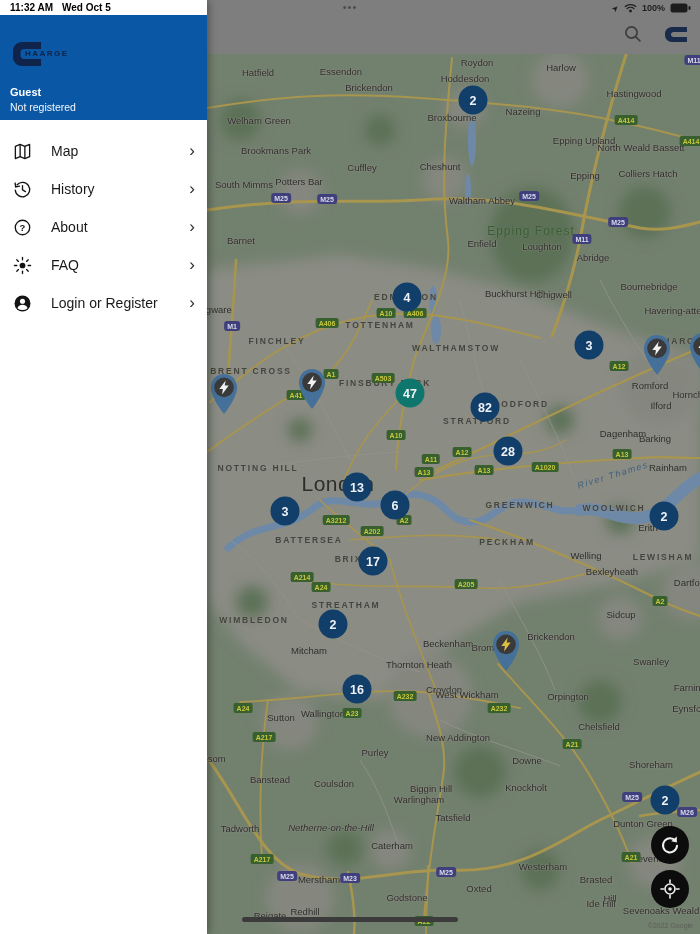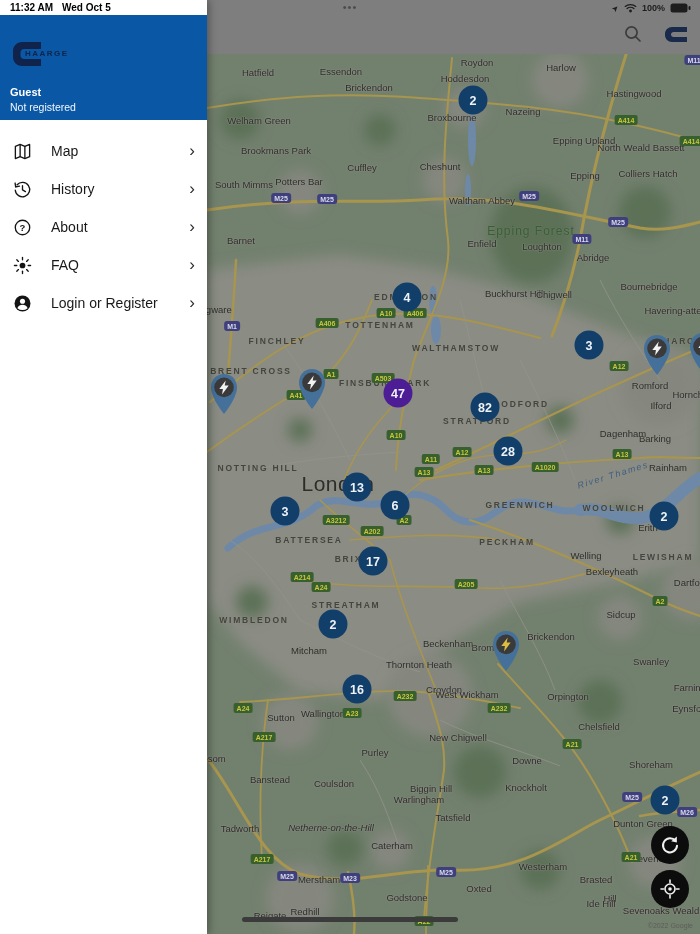--- a/index.html
+++ b/index.html
@@ -213,21 +213,21 @@
         <div class="town" style="left: 651px; top: 661px;">Swanley</div>
         <div class="town" style="left: 568px; top: 696px;">Orpington</div>
         <div class="town" style="left: 599px; top: 726px;">Chelsfield</div>
         <div class="town" style="left: 699px; top: 687px;">Farningham</div>
         <div class="town" style="left: 691px; top: 708px;">Eynsford</div>
         <div class="town" style="left: 309px; top: 650px;">Mitcham</div>
         <div class="town" style="left: 419px; top: 664px;">Thornton Heath</div>
         <div class="town" style="left: 444px; top: 689px;">Croydon</div>
         <div class="town" style="left: 448px; top: 643px;">Beckenham</div>
         <div class="town" style="left: 467px; top: 694px;">West Wickham</div>
-        <div class="town" style="left: 458px; top: 737px;">New Chigwell</div>
+        <div class="town" style="left: 458px; top: 737px;">New Addington</div>
         <div class="town" style="left: 527px; top: 760px;">Downe</div>
         <div class="town" style="left: 651px; top: 764px;">Shoreham</div>
         <div class="town" style="left: 643px; top: 823px;">Dunton Green</div>
         <div class="town" style="left: 655px; top: 858px;">Sevenoaks</div>
         <div class="town" style="left: 610px; top: 898px;">Hill</div>
         <div class="town" style="left: 661px; top: 910px;">Sevenoaks Weald</div>
         <div class="town" style="left: 281px; top: 717px;">Sutton</div>
         <div class="town" style="left: 323px; top: 713px;">Wallington</div>
         <div class="town" style="left: 375px; top: 752px;">Purley</div>
         <div class="town" style="left: 270px; top: 779px;">Banstead</div>
@@ -333,21 +333,21 @@
             <polygon points="16.2,7.5 9.8,16 13.4,16 12.6,21.5 19.2,12.6 15.2,12.6" fill="#ddbc45"></polygon>
           </svg></div>
         <div class="pin" style="left: 703px; top: 347px;"><svg width="29" height="42" viewBox="0 0 29 42">
             <path d="M14.5 1 C7 1 1.5 6.8 1.5 14.5 C1.5 25 14.5 41 14.5 41 C14.5 41 27.5 25 27.5 14.5 C27.5 6.8 22 1 14.5 1 Z" fill="#44709a"></path>
             <circle cx="14.5" cy="14.5" r="9.8" fill="#3a3a3a"></circle>
             <polygon points="16.2,7.5 9.8,16 13.4,16 12.6,21.5 19.2,12.6 15.2,12.6" fill="#f2f2f2"></polygon>
           </svg></div>
         <div class="cluster" style="background: rgb(18, 62, 106); left: 473px; top: 100px;">2</div>
         <div class="cluster" style="background: rgb(18, 62, 106); left: 407px; top: 297px;">4</div>
         <div class="cluster" style="background: rgb(18, 62, 106); left: 589px; top: 345px;">3</div>
-        <div class="cluster" style="background: #4c1d95; left: 398px; top: 393px;">47</div>
+        <div class="cluster" style="background: #0f766e; left: 410px; top: 393px;">47</div>
         <div class="cluster" style="background: rgb(18, 62, 106); left: 485px; top: 407px;">82</div>
         <div class="cluster" style="background: rgb(18, 62, 106); left: 508px; top: 451px;">28</div>
         <div class="cluster" style="background: rgb(18, 62, 106); left: 357px; top: 487px;">13</div>
         <div class="cluster" style="background: rgb(18, 62, 106); left: 395px; top: 505px;">6</div>
         <div class="cluster" style="background: rgb(18, 62, 106); left: 285px; top: 511px;">3</div>
         <div class="cluster" style="background: rgb(18, 62, 106); left: 373px; top: 561px;">17</div>
         <div class="cluster" style="background: rgb(18, 62, 106); left: 333px; top: 624px;">2</div>
         <div class="cluster" style="background: rgb(18, 62, 106); left: 357px; top: 689px;">16</div>
         <div class="cluster" style="background: rgb(18, 62, 106); left: 664px; top: 516px;">2</div>
         <div class="cluster" style="background: rgb(18, 62, 106); left: 665px; top: 800px;">2</div>

